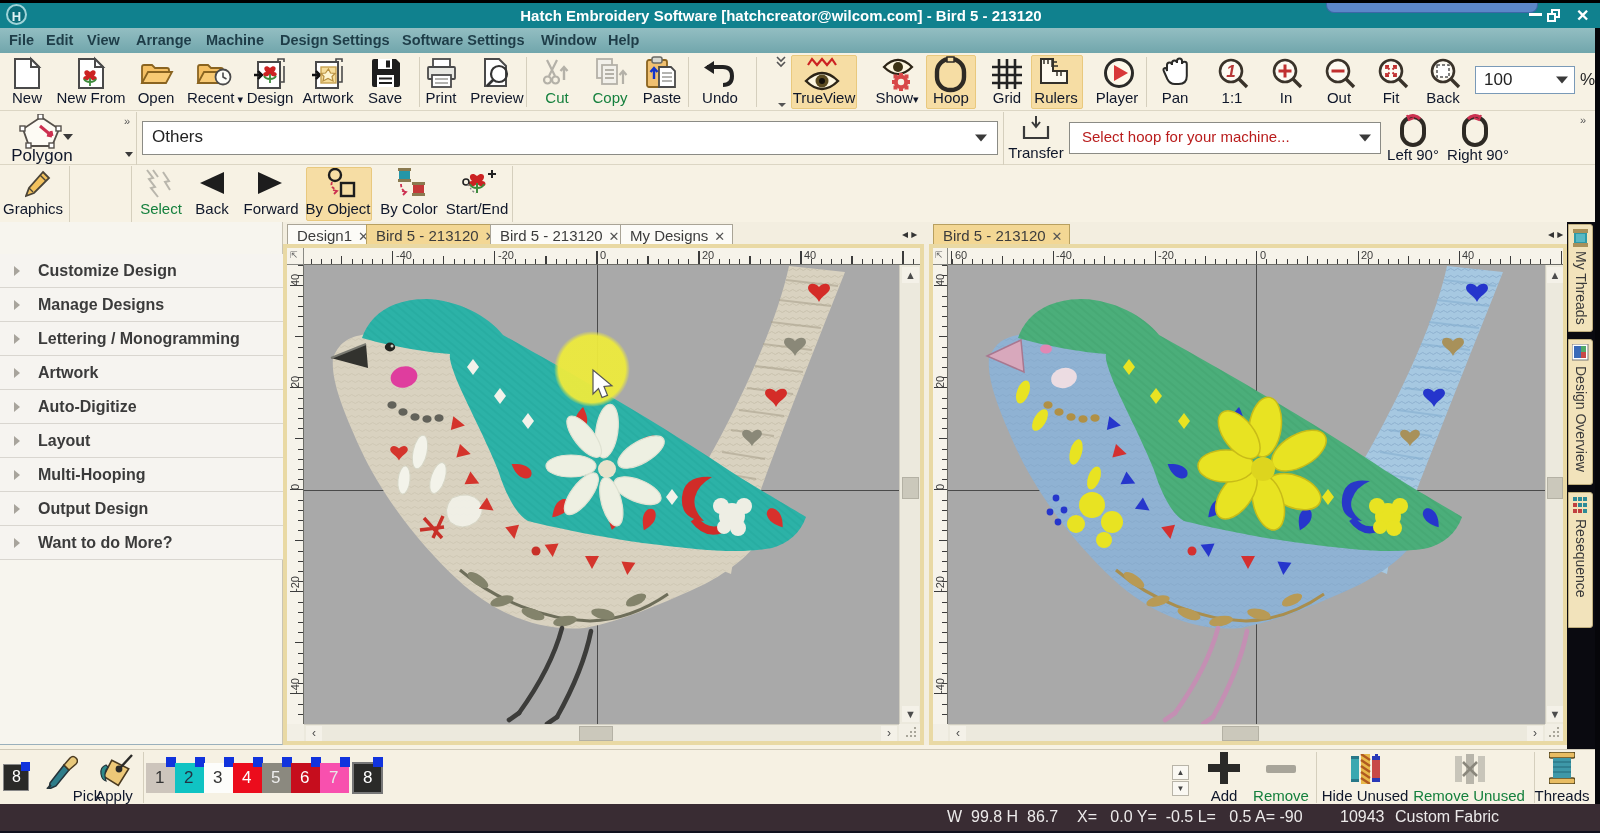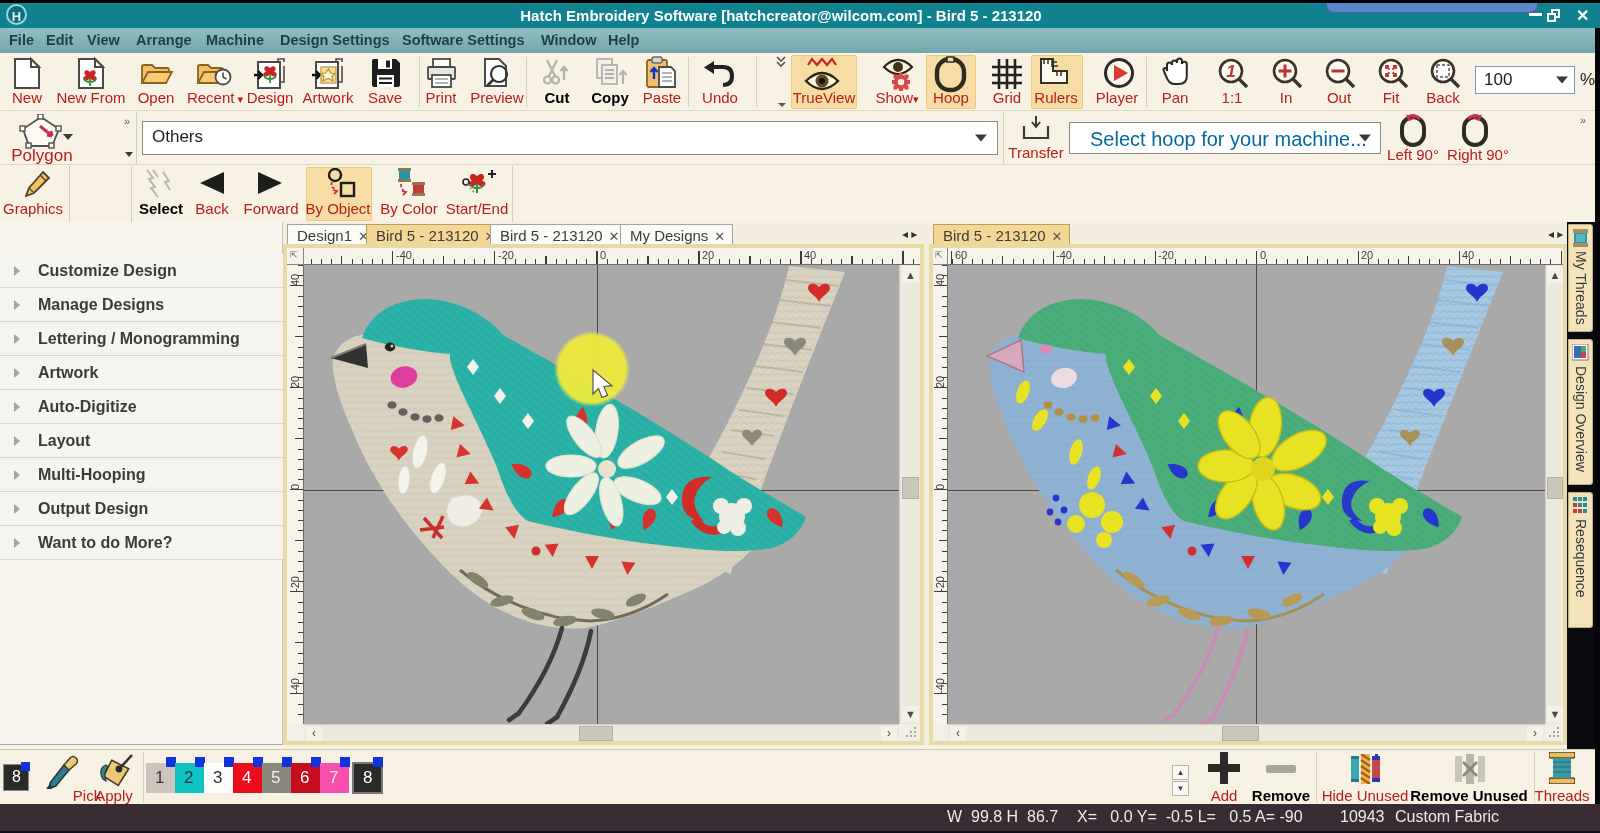--- a/index.html
+++ b/index.html
@@ -1,20 +1,20 @@
 <!DOCTYPE html>
 <html><head>
 <meta charset="utf-8">
 <style>
 *{margin:0;padding:0;box-sizing:border-box;}
 html,body{width:1600px;height:833px;overflow:hidden;}
 body{position:relative;font-family:"Liberation Sans",sans-serif;background:#f7f2e4;}
 .abs{position:absolute;}
-.lbl{position:absolute;font-size:15px;color:#b91c1c;text-align:center;white-space:nowrap;transform:translateX(-50%);}
-.lbl.dis{color:#000000;font-weight:bold;}
+.lbl{position:absolute;font-size:15px;color:#0f172a;text-align:center;white-space:nowrap;transform:translateX(-50%);}
+.lbl.dis{color:#15803d;}
 .vsep{position:absolute;width:1px;background:#d5cfbd;}
 .wheat{background:#f6dda4;border:1px solid #e9c97e;border-radius:2px;}
 .combo{position:absolute;background:#fff;border:1px solid #8b8b85;}
 .combo .arr{position:absolute;right:6px;top:50%;transform:translateY(-50%);width:0;height:0;border-left:6px solid transparent;border-right:6px solid transparent;border-top:7px solid #3a3a3a;}
 .ruler-h{position:absolute;background:#f6f3ea;border-bottom:1px solid #6c6c66;}
 .ruler-v{position:absolute;background:#f6f3ea;border-right:1px solid #6c6c66;}
 .rnum{position:absolute;font-size:11px;color:#3c3c3c;}
 .sb{position:absolute;background:#ece9dd;}
 .sbtn{position:absolute;background:#f4f1e8;color:#4c4c4c;text-align:center;}
 .thumb{position:absolute;background:#cbc8bb;border:1px solid #b4b1a4;}
@@ -295,21 +295,21 @@
     <span style="position:absolute;left:9px;top:5px;font-size:17px;color:#222;">Others</span>
       <span class="arr" style="right:10px;"></span>
   </div>
   <div class="vsep" style="left:1003px;top:0px;height:53px;"></div>
   <svg class="abs" style="left:1022px;top:4px;" width="28" height="28">
       <path d="M10 0 v10 M6 6 l4 5 l4 -5" stroke="#3a3a3a" stroke-width="2" fill="none" transform="translate(4,0)"></path>
       <path d="M2 10 v12 h24 v-12" stroke="#3a3a3a" stroke-width="2.2" fill="none"></path>
     </svg>
   <div class="lbl" style="left:1036px;top:32px;">Transfer</div>
   <div class="combo" style="left:1069px;top:10px;width:312px;height:32px;">
-    <span style="position:absolute;left:20px;top:5px;font-size:20px;color:#0369a1;">Select hoop for your machine...</span>
+    <span style="position:absolute;left:12px;top:5px;font-size:15px;color:#b91c1c;">Select hoop for your machine...</span>
       <span class="arr" style="right:9px;"></span>
   </div>
   <svg class="abs" style="left:1399px;top:2px;" width="30" height="34">
       <rect x="3" y="3" width="22" height="28" rx="11" fill="none" stroke="#2e2a24" stroke-width="4"></rect>
       <path d="M9 3 a 9 9 0 0 1 12 2" stroke="#cc3050" stroke-width="3" fill="none"></path>
       <path d="M8 1 l2 5 l5 -2" stroke="#cc3050" stroke-width="2" fill="none"></path>
     </svg>
   <div class="lbl" style="left:1413px;top:34px;">Left 90°</div>
   <svg class="abs" style="left:1461px;top:2px;" width="30" height="34">
       <rect x="3" y="3" width="22" height="28" rx="11" fill="none" stroke="#2e2a24" stroke-width="4"></rect>

